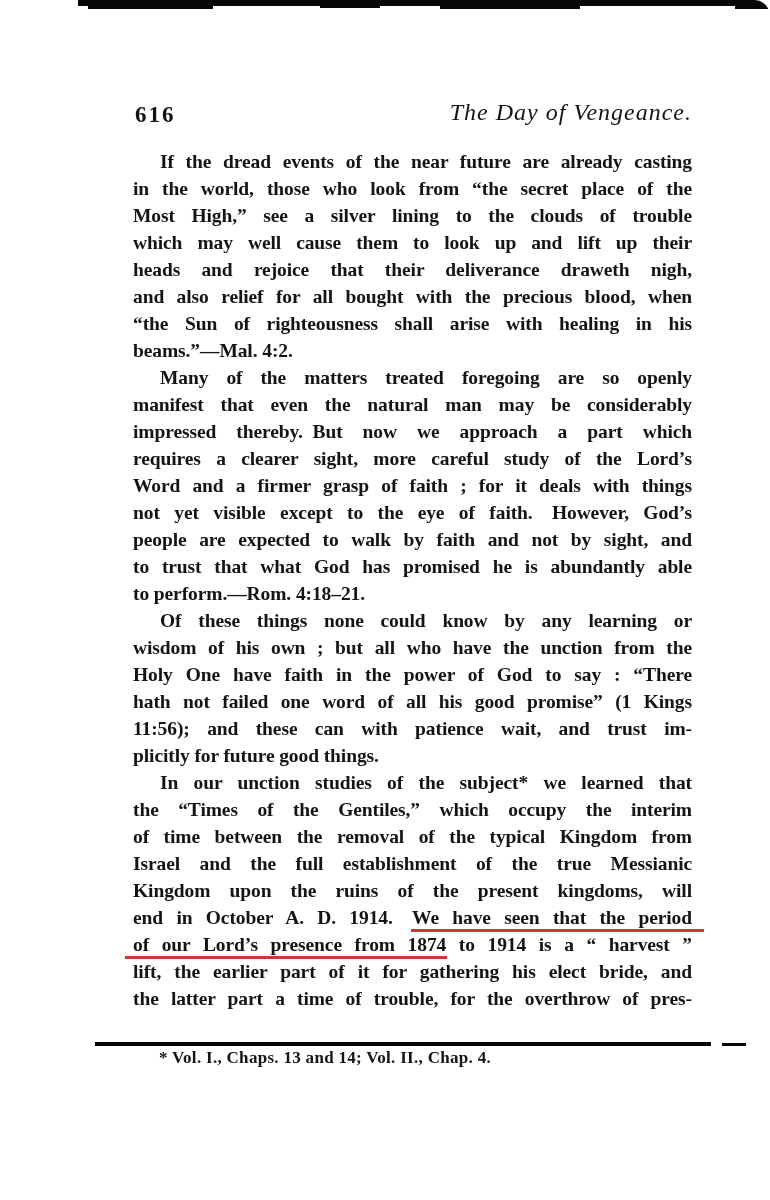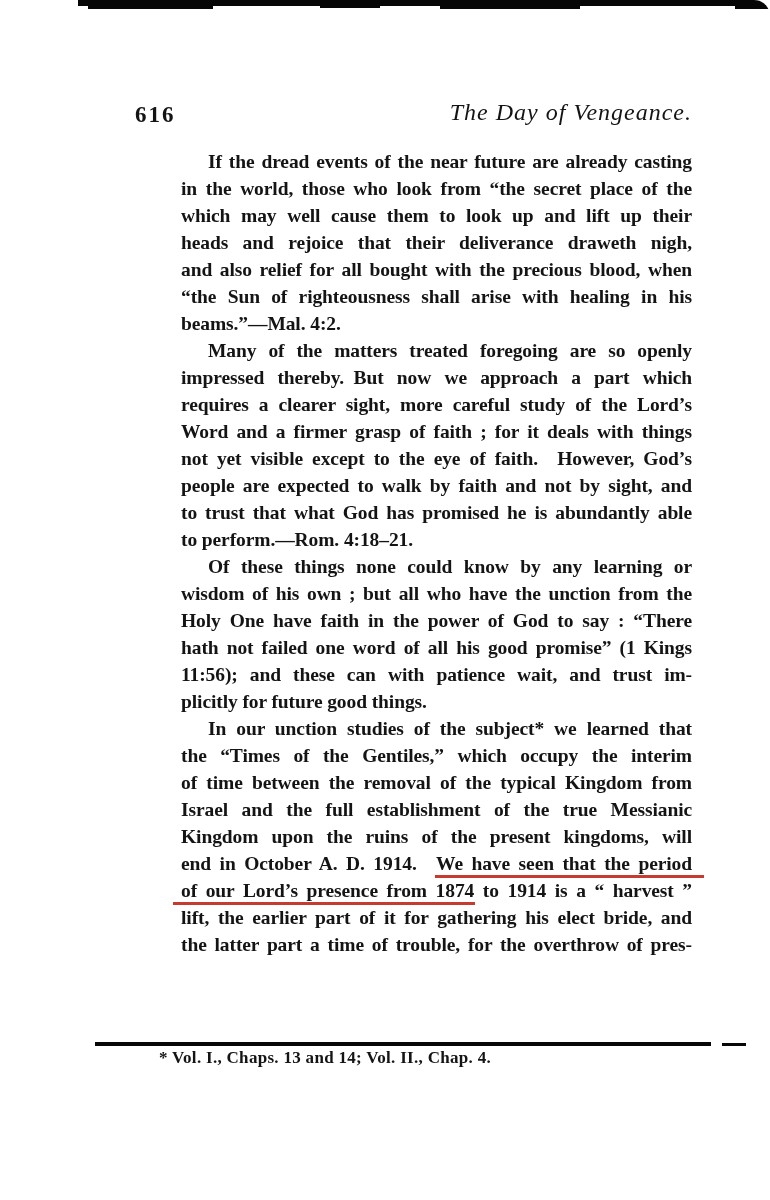--- a/index.html
+++ b/index.html
@@ -25,21 +25,21 @@
   .running-head{position:absolute;top:99px;left:133px;width:559px;height:32px;}
   .pageno{position:absolute;left:2px;top:3px;font-size:23px;font-weight:700;letter-spacing:2px;}
   .rtitle{position:absolute;left:0;right:0;top:0;text-align:right;
           font-size:24px;font-weight:400;font-style:italic;letter-spacing:1px;}
   
   .body-text{position:absolute;top:148px;left:133px;width:559px;}
   .para{margin:0;}
   .line{
     height:27px;line-height:27px;font-size:19.5px;font-weight:700;
     letter-spacing:-0.1px;
-    text-align:justify;text-align-last:justify;margin-left:48px;
+    text-align:justify;text-align-last:justify;
   }
   .line.indent{padding-left:27px;}
   .line.last{text-align-last:left;}
   .it{font-weight:600;}
   .u-red{position:relative;}
   .u-red::after{
     content:"";position:absolute;left:-1px;right:-1px;bottom:-4px;height:3px;
     background:var(--red);
   }
   .ext-l::after{left:-8px;}
@@ -66,28 +66,30 @@
 
   <header class="running-head">
     <span class="pageno">616</span>
     <span class="rtitle">The Day of Vengeance.</span>
   </header>
 
   <main class="body-text">
       <div class="para">
         <div class="line indent"><span>If the dread events of the near future are already casting</span></div>
         <div class="line"><span>in the world, those who look from “the secret place of the</span></div>
+        <div class="line"><span>Most High,” see a silver lining to the clouds of trouble</span></div>
         <div class="line"><span>which may well cause them to look up and lift up their</span></div>
         <div class="line"><span>heads and rejoice that their deliverance draweth nigh,</span></div>
         <div class="line"><span>and also relief for all bought with the precious blood, when</span></div>
         <div class="line"><span>“the Sun of righteousness shall arise with healing in his</span></div>
         <div class="line last"><span>beams.”—Mal. 4:2.</span></div>
       </div>
       <div class="para">
         <div class="line indent"><span>Many of the matters treated foregoing are so openly</span></div>
+        <div class="line"><span>manifest that even the natural man may be considerably</span></div>
         <div class="line"><span>impressed thereby. But now we approach a part which</span></div>
         <div class="line"><span>requires a clearer sight, more careful study of the Lord’s</span></div>
         <div class="line"><span>Word and a firmer grasp of faith ; for it deals with things</span></div>
         <div class="line"><span>not yet visible except to the eye of faith.  However, God’s</span></div>
         <div class="line"><span>people are expected to walk by faith and not by sight, and</span></div>
         <div class="line"><span>to trust that what God has promised he is abundantly able</span></div>
         <div class="line last"><span>to perform.—Rom. 4:18–21.</span></div>
       </div>
       <div class="para">
         <div class="line indent"><span>Of these things none could know by any learning or</span></div>

